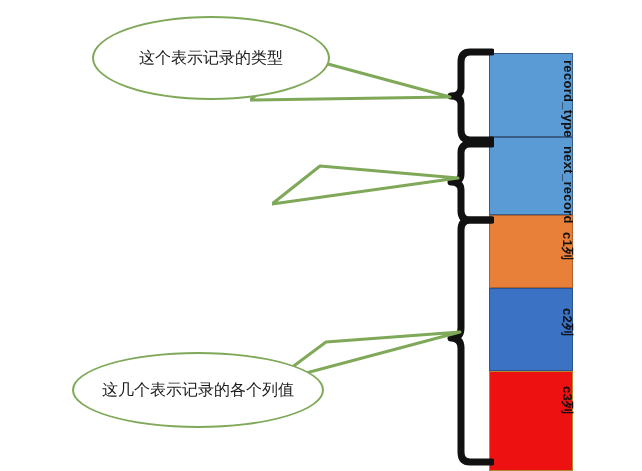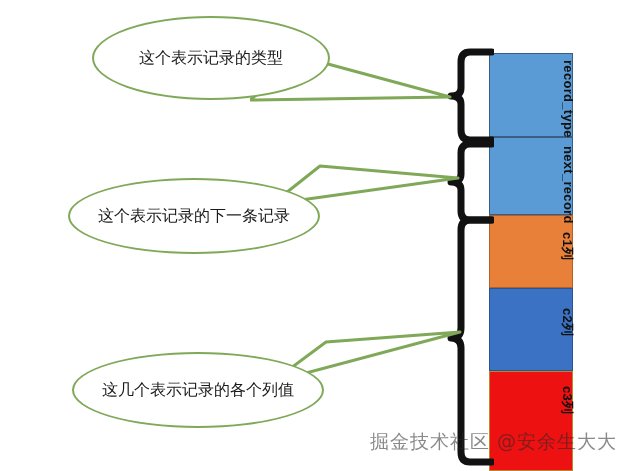--- a/index.html
+++ b/index.html
@@ -129,23 +129,19 @@
   </svg>
 
   <svg class="tail" style="left:272px; top:330px;" width="192" height="58" viewBox="0 0 192 58">
     <polygon points="0,52 54,12 188,2" fill="none" stroke="#7FA858" stroke-width="3" stroke-linejoin="round"></polygon>
   </svg>
 
   <div class="bubble bubble-1">
     <span class="bubble-text">这个表示记录的类型</span>
   </div>
 
-  <div class="bubble bubble-2">
-    <span class="bubble-text">这个表示记录的下一条记录</span>
-  </div>
 
   <div class="bubble bubble-3">
     <span class="bubble-text">这几个表示记录的各个列值</span>
   </div>
 
-  <div class="watermark">掘金技术社区 @安余生大大</div>
 
 </div>
 
 </body></html>

